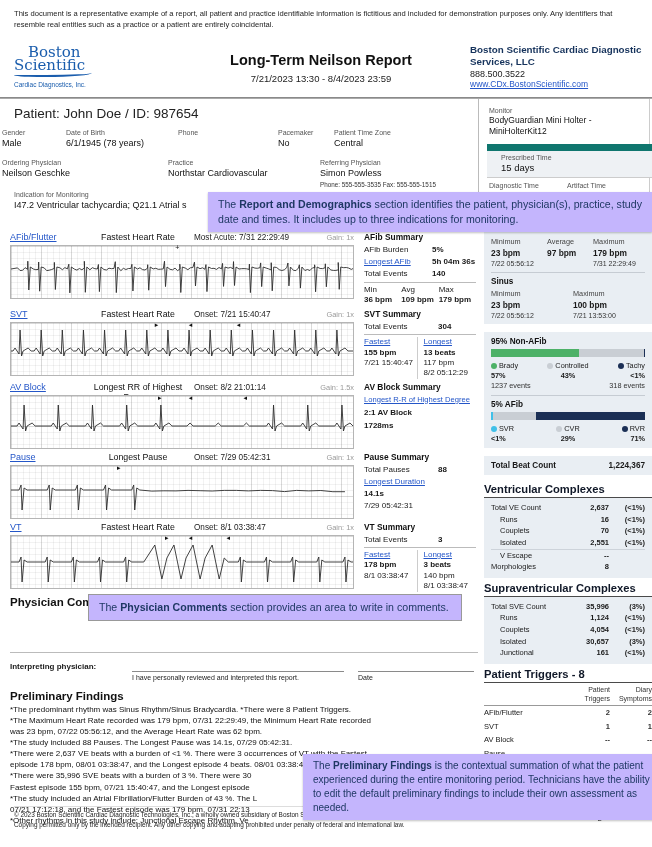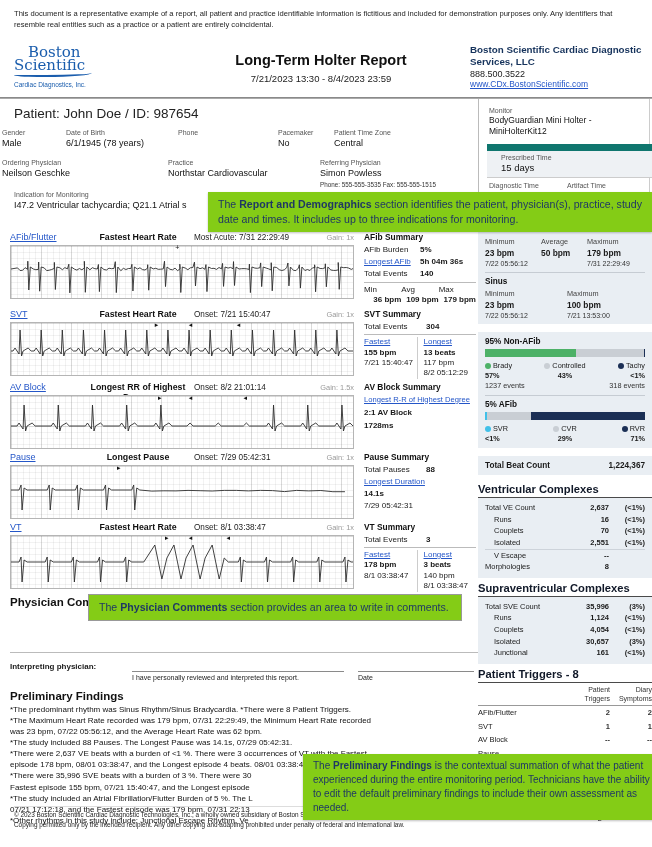--- a/index.html
+++ b/index.html
@@ -38,46 +38,46 @@
   .monitor .mlab{font-size:7px;color:#555;}
   .monitor .mval{font-size:8.5px;color:#111;margin-top:1px;line-height:1.3;width:150px;}
   .presc{background:#eef1f4;border-top:7px solid #0f766e;border-bottom:1px solid #ccc;margin:7px 0 0 -2px;padding:3px 14px;width:150px;}
   .presc .mval{font-size:9.5px;}
   .dtrow{display:flex;margin-top:4px;}
   .dtrow div{width:78px;font-size:7px;color:#555;}
 
   
   .main{position:absolute;left:0;top:232px;width:652px;display:flex;}
   .leftcol{width:478px;padding-left:10px;box-sizing:border-box;}
-  .sidebar{width:184px;margin-left:0;}
+  .sidebar{width:184px;margin-left:6px;}
 
   
   .strip-row{display:flex;margin-bottom:3px;}
   .strip-main{width:344px;}
   .strip-head{display:flex;align-items:baseline;height:13px;}
   .strip-link{font-size:9px;width:72px;}
-  .strip-center{flex:1;text-align:center;font-size:8.8px;font-weight:bold;color:#111;}
+  .strip-center{flex:1;text-align:center;font-size:8.8px;font-weight:normal;color:#111;}
   .strip-onset{width:118px;font-size:8.2px;color:#222;}
   .strip-gain{width:42px;text-align:right;font-size:7.4px;color:#999;}
   .ecg-box{position:relative;height:52px;border:1px solid #b5b5b5;background-color:#fff;
     background-image:
       linear-gradient(rgba(0,0,0,.10) 1px,transparent 1px),
       linear-gradient(90deg,rgba(0,0,0,.10) 1px,transparent 1px),
       linear-gradient(rgba(0,0,0,.05) 1px,transparent 1px),
       linear-gradient(90deg,rgba(0,0,0,.05) 1px,transparent 1px);
     background-size:30px 30px,30px 30px,6px 6px,6px 6px;}
   .ecg-box svg{position:absolute;left:0;top:0;width:100%;height:100%;}
   .ecg{fill:none;stroke:#2e2e2e;stroke-width:0.9;}
   .markers{position:absolute;left:0;top:-2px;width:100%;height:8px;z-index:2;}
   .markers span{position:absolute;font-size:7px;color:#111;line-height:8px;}
 
   
   .strip-summary{width:122px;padding-left:10px;font-size:8px;line-height:1.3;box-sizing:border-box;}
   .sum-title{font-weight:bold;font-size:8.4px;margin-bottom:2px;color:#111;}
-  .sum-row{display:flex;margin:1.5px 0;}
+  .sum-row{display:flex;margin:1.5px 0;gap:12px;}
   .sum-row .lab{width:56px;flex:none;}
   .sum-row .val{font-weight:bold;}
   .mm{display:flex;border-top:1px solid #bbb;margin-top:3px;padding-top:2px;}
   .mm div{width:38px;}
   .twocol{display:flex;border-top:1px solid #bbb;margin-top:2px;padding-top:2px;}
   .twocol .col{width:54px;}
   .twocol .col+.col{border-left:1px solid #ccc;padding-left:6px;}
   .bld{font-weight:bold;}
 
   
@@ -121,21 +121,21 @@
   .interp .ilab{width:122px;font-size:8px;font-weight:bold;}
   .sigline{border-top:1px solid #8a8a8a;width:212px;margin-top:9px;}
   .sigcap{font-size:7px;color:#222;margin-top:2px;}
   .dateblk{margin-left:14px;}
   .dateblk .sigline{width:116px;}
   .findings-head{font-weight:bold;font-size:11.5px;color:#111;margin-top:9px;}
   .fl{font-size:8px;line-height:1.33;color:#111;margin-top:0.5px;width:470px;}
   .findings{margin-top:3px;}
 
   
-  .callout{position:absolute;background:#84cc16;color:#1f3864;padding:5px 10px;line-height:1.4;box-shadow:0 1px 2px rgba(0,0,0,.25);z-index:10;}
+  .callout{position:absolute;background:#c4b5fd;color:#1f3864;padding:5px 10px;line-height:1.4;box-shadow:0 1px 2px rgba(0,0,0,.25);z-index:10;}
   .callout b{color:#1f3864;}
   #co1{left:208px;top:192px;width:424px;font-size:10.6px;}
   #co2{left:88px;top:594px;width:352px;font-size:10.6px;box-shadow:none;border:1px solid #999;}
   #co3{left:303px;top:754px;width:340px;font-size:10px;}
 
   
   .footer{position:absolute;left:14px;top:806px;width:624px;border-top:1px solid #ddd;padding-top:3px;display:flex;}
   .fleft{width:430px;font-size:6.4px;line-height:1.5;color:#222;}
   .fright{flex:1;display:flex;justify-content:flex-end;align-items:flex-start;gap:16px;}
   .fcode{font-size:7.6px;color:#222;margin-top:2px;}
@@ -149,21 +149,21 @@
   <div class="disclaimer">This document is a representative example of a report, all patient and practice identifiable information is fictitious and included for demonstration purposes only. Any identifiers that resemble real entities such as a practice or a patient are entirely coincidental.</div>
 
   <div class="header">
     <div class="logo">
       <div class="l1">Boston</div>
       <div class="l2">Scientific</div>
       <div class="swoosh"></div>
       <div class="sub">Cardiac Diagnostics, Inc.</div>
     </div>
     <div class="rtitle">
-      <div class="t">Long-Term Holter Report</div>
+      <div class="t">Long-Term Neilson Report</div>
       <div class="d">7/21/2023 13:30 - 8/4/2023 23:59</div>
     </div>
     <div class="company">
       <div class="n">Boston Scientific Cardiac Diagnostic Services, LLC</div>
       <div class="p">888.500.3522</div>
       <div class="u"><a class="link">www.CDx.BostonScientific.com</a></div>
     </div>
   </div>
 
   <div class="patient">
@@ -255,21 +255,21 @@
             </div>
           <div class="sum-row">
               <span class="lab">Total Events</span>
               <span class="val">140</span>
             </div>
           <div class="mm">
             <div>Min</div>
             <div>Avg</div>
             <div>Max</div>
           </div>
-          <div style="display:flex;text-align:right;">
+          <div style="display:flex;">
             <div class="val bld" style="width:38px;">36 bpm</div>
             <div class="val bld" style="width:38px;">109 bpm</div>
             <div class="val bld" style="width:38px;">179 bpm</div>
           </div>
         </div>
       </div>
 
       <div class="strip-row">
         <div class="strip-main">
           <div class="strip-head">
@@ -426,37 +426,37 @@
       <div class="findings-head">Preliminary Findings</div>
       <div class="findings">
           <div class="fl">*The predominant rhythm was Sinus Rhythm/Sinus Bradycardia. *There were 8 Patient Triggers.</div>
           <div class="fl">*The Maximum Heart Rate recorded was 179 bpm, 07/31 22:29:49, the Minimum Heart Rate recorded</div>
           <div class="fl">was 23 bpm, 07/22 05:56:12, and the Average Heart Rate was 62 bpm.</div>
           <div class="fl">*The study included 88 Pauses. The Longest Pause was 14.1s, 07/29 05:42:31.</div>
           <div class="fl">*There were 2,637 VE beats with a burden of &lt;1 %. There were 3 occurrences of VT with the Fastest</div>
           <div class="fl">episode 178 bpm, 08/01 03:38:47, and the Longest episode 4 beats. 08/01 03:38:47.</div>
           <div class="fl">*There were 35,996 SVE beats with a burden of 3 %. There were 30</div>
           <div class="fl">Fastest episode 155 bpm, 07/21 15:40:47, and the Longest episode</div>
-          <div class="fl">*The study included an Atrial Fibrillation/Flutter Burden of 5 %. The L</div>
+          <div class="fl">*The study included an Atrial Fibrillation/Flutter Burden of 43 %. The L</div>
           <div class="fl">07/21 17:12:18, and the Fastest episode was 179 bpm, 07/31 22:13</div>
           <div class="fl">*Other rhythms in this study include: Junctional Escape Rhythm, Ve</div>
         </div>
     </div>
 
     <div class="sidebar">
       <div class="sbox">
         <div class="hrcols">
             <div class="hrcol" style="width: 56px;">
               <div class="hl">Minimum</div>
               <div class="hv">23 bpm</div>
               <div class="ht">7/22 05:56:12</div>
             </div>
             <div class="hrcol" style="width: 46px;">
               <div class="hl">Average</div>
-              <div class="hv">50 bpm</div>
+              <div class="hv">97 bpm</div>
               <div class="ht"></div>
             </div>
             <div class="hrcol" style="width: 52px;">
               <div class="hl">Maximum</div>
               <div class="hv">179 bpm</div>
               <div class="ht">7/31 22:29:49</div>
             </div>
           </div>
         <div class="sdiv"></div>
         <div class="stitle">Sinus</div>

